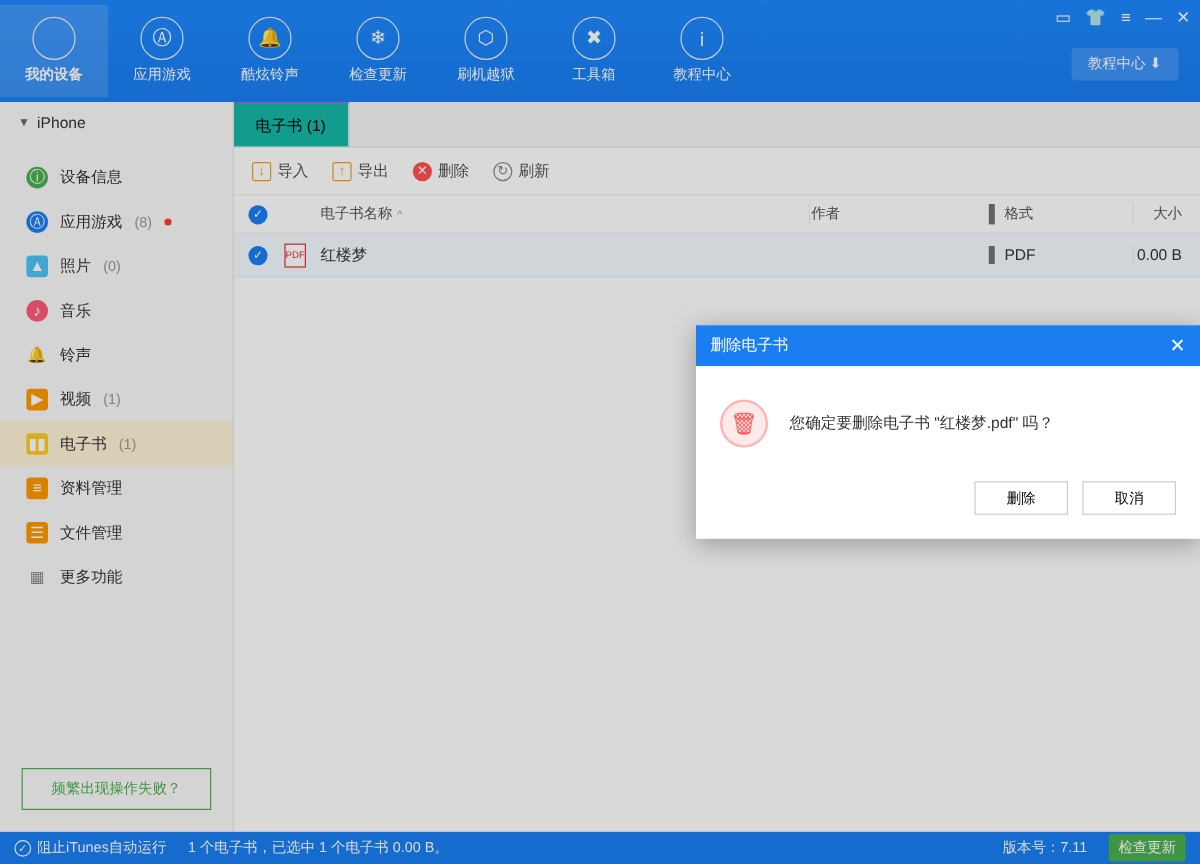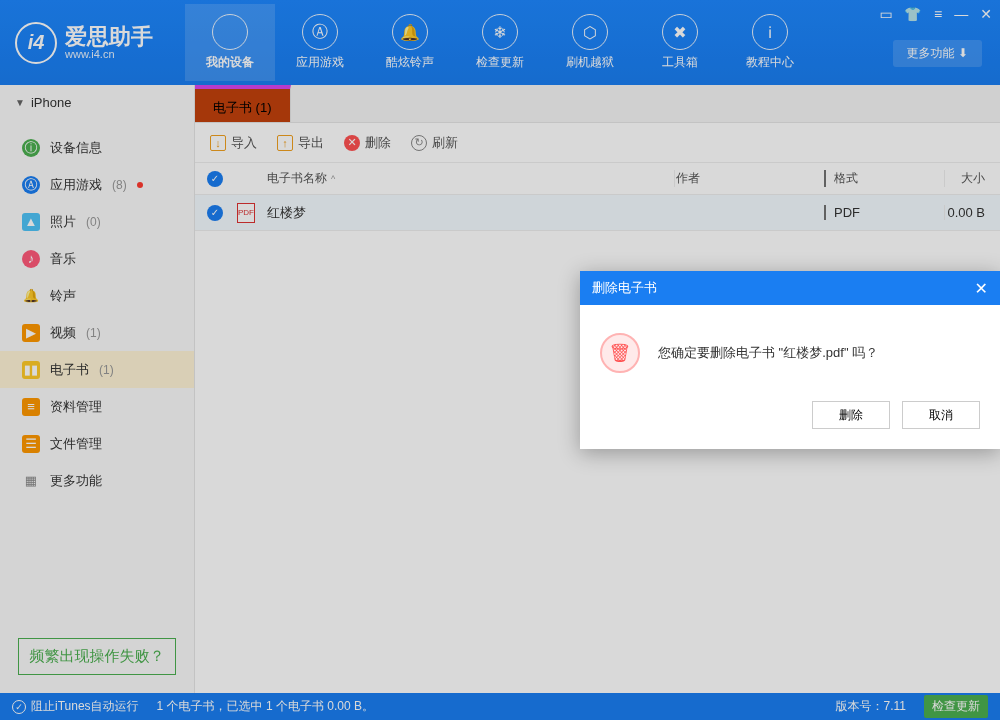--- a/index.html
+++ b/index.html
@@ -22,38 +22,38 @@
 .body-area { display: flex; height: 608px; }
 .sidebar { width: 195px; background: #fafafa; border-right: 1px solid #e5e5e5; display: flex; flex-direction: column; }
 .device-header { padding: 10px 15px; font-size: 13px; color: #333; border-bottom: 1px solid transparent; display: flex; align-items: center; gap: 6px; cursor: pointer; }
 .chev { font-size: 10px; color: #666; }
 .side-list { flex: 1; padding-top: 8px; }
 .side-item { height: 37px; display: flex; align-items: center; padding-left: 22px; gap: 10px; font-size: 13px; color: #333; cursor: pointer; position: relative; }
 .side-item.active { background: #fff4d6; border-left: 0; }
 .side-item .count { color: #999; font-size: 12px; }
 .si-icon { width: 18px; height: 18px; display: inline-flex; align-items: center; justify-content: center; font-size: 13px; border-radius: 3px; }
 .dot-red { width: 6px; height: 6px; background: #ff3b30; border-radius: 50%; display: inline-block; }
-.help-link { margin: 12px 18px 18px; border: 1px solid #4caf50; color: #4caf50; text-align: center; padding: 8px 0; font-size: 15px; cursor: pointer; }
+.help-link { margin: 12px 18px 18px; border: 1px solid #4caf50; color: #4caf50; text-align: center; padding: 8px 0; font-size: 12px; cursor: pointer; }
 
 .content { flex: 1; display: flex; flex-direction: column; background: #fff; }
 .tab-bar { height: 38px; border-bottom: 1px solid #e5e5e5; display: flex; background: #f5f5f5; }
-.tab { padding: 0 18px; line-height: 37px; font-size: 13px; background: #c2410c; border-right: 1px solid #e5e5e5; border-top: 4px solid #d946ef; cursor: pointer; }
+.tab { padding: 0 18px; line-height: 37px; font-size: 13px; background: #14b8a6; border-right: 1px solid #e5e5e5; border-top: 1px solid #d946ef; cursor: pointer; }
 .toolbar { height: 40px; display: flex; align-items: center; gap: 20px; padding-left: 15px; border-bottom: 1px solid #eee; }
 .tb-btn { display: flex; align-items: center; gap: 5px; font-size: 13px; color: #555; cursor: pointer; }
 .tb-ic { width: 16px; height: 16px; display: inline-flex; align-items: center; justify-content: center; border-radius: 2px; font-size: 11px; }
 .ic-imp, .ic-exp { background: #fff; border: 1.5px solid #f0a020; color: #f0a020; }
 .ic-del { background: #ff5252; color: #fff; border-radius: 50%; }
 .ic-ref { border: 1.5px solid #888; border-radius: 50%; color: #888; }
 
 .table-head { height: 32px; display: flex; align-items: center; font-size: 12px; color: #555; border-bottom: 1px solid #eee; padding-left: 12px; }
 .col-check { width: 30px; }
 .col-icon { width: 30px; }
 .col-name { flex: 1; display: flex; align-items: center; }
 .col-author { width: 150px; border-left: 1px solid #eee; padding-left: 1px; }
-.col-format { width: 120px; border-left: 2px solid #737373; padding-left: 8px; }
+.col-format { width: 120px; border-left: 5px solid #737373; padding-left: 8px; }
 .col-size { width: 56px; text-align: right; padding-right: 15px; border-left: 1px solid #eee; }
 .sort-ar { font-size: 9px; margin-left: 4px; color: #999; }
 
 .table-row { height: 36px; display: flex; align-items: center; font-size: 13px; color: #333; padding-left: 12px; background: #f4fbff; border-bottom: 1px solid #eee; }
 .checkbox { width: 16px; height: 16px; border-radius: 50%; background: #1a7ef2; display: inline-flex; align-items: center; justify-content: center; color: #fff; font-size: 10px; }
 .pdf-icon { width: 18px; height: 20px; border: 1px solid #d33; display: inline-flex; align-items: center; justify-content: center; font-size: 8px; color: #d33; background: #fff; }
 
 .overlay { position: absolute; top: 0; left: 0; width: 100%; height: 100%; background: rgba(0,0,0,0.15); display: flex; align-items: center; justify-content: flex-end; }
 .dialog { width: 420px; background: #fff; box-shadow: 0 4px 20px rgba(0,0,0,0.3); }
 .dlg-title { height: 34px; background: #1a7ef2; color: #fff; display: flex; align-items: center; justify-content: space-between; padding: 0 12px; font-size: 13px; }
@@ -66,27 +66,20 @@
 
 .statusbar { height: 27px; background: #1a7ef2; color: #fff; display: flex; align-items: center; font-size: 12px; padding: 0 12px; justify-content: space-between; }
 .status-left, .status-right { display: flex; align-items: center; gap: 18px; }
 .status-check { border: 1.5px solid #fff; border-radius: 50%; width: 14px; height: 14px; display: inline-flex; align-items: center; justify-content: center; font-size: 9px; }
 .check-update { background: #4caf50; padding: 3px 8px; border-radius: 2px; cursor: pointer; }
 </style>
 </head>
 <body>
 
 <div class="header">
-  <div class="logo-block">
-    <div class="logo-circle">i4</div>
-    <div>
-      <div class="logo-text">爱思助手</div>
-      <div class="logo-sub">www.i4.cn</div>
-    </div>
-  </div>
   <div class="nav-items">
     <div class="nav-item active">
         <div class="nav-icon-wrap"></div>
         <div class="nav-label">我的设备</div>
       </div>
     <div class="nav-item">
         <div class="nav-icon-wrap">Ⓐ</div>
         <div class="nav-label">应用游戏</div>
       </div>
     <div class="nav-item">
@@ -110,21 +103,21 @@
         <div class="nav-label">教程中心</div>
       </div>
   </div>
   <div class="header-top-right">
     <span>▭</span>
     <span>👕</span>
     <span>≡</span>
     <span>—</span>
     <span>✕</span>
   </div>
-  <div class="download-center">更多功能 ⬇</div>
+  <div class="download-center">教程中心 ⬇</div>
 </div>
 
 <div class="body-area">
   <div class="sidebar">
     <div class="device-header">
       <span class="chev">▼</span>
       <span>iPhone</span>
     </div>
     <div class="side-list">
       <div class="side-item">

